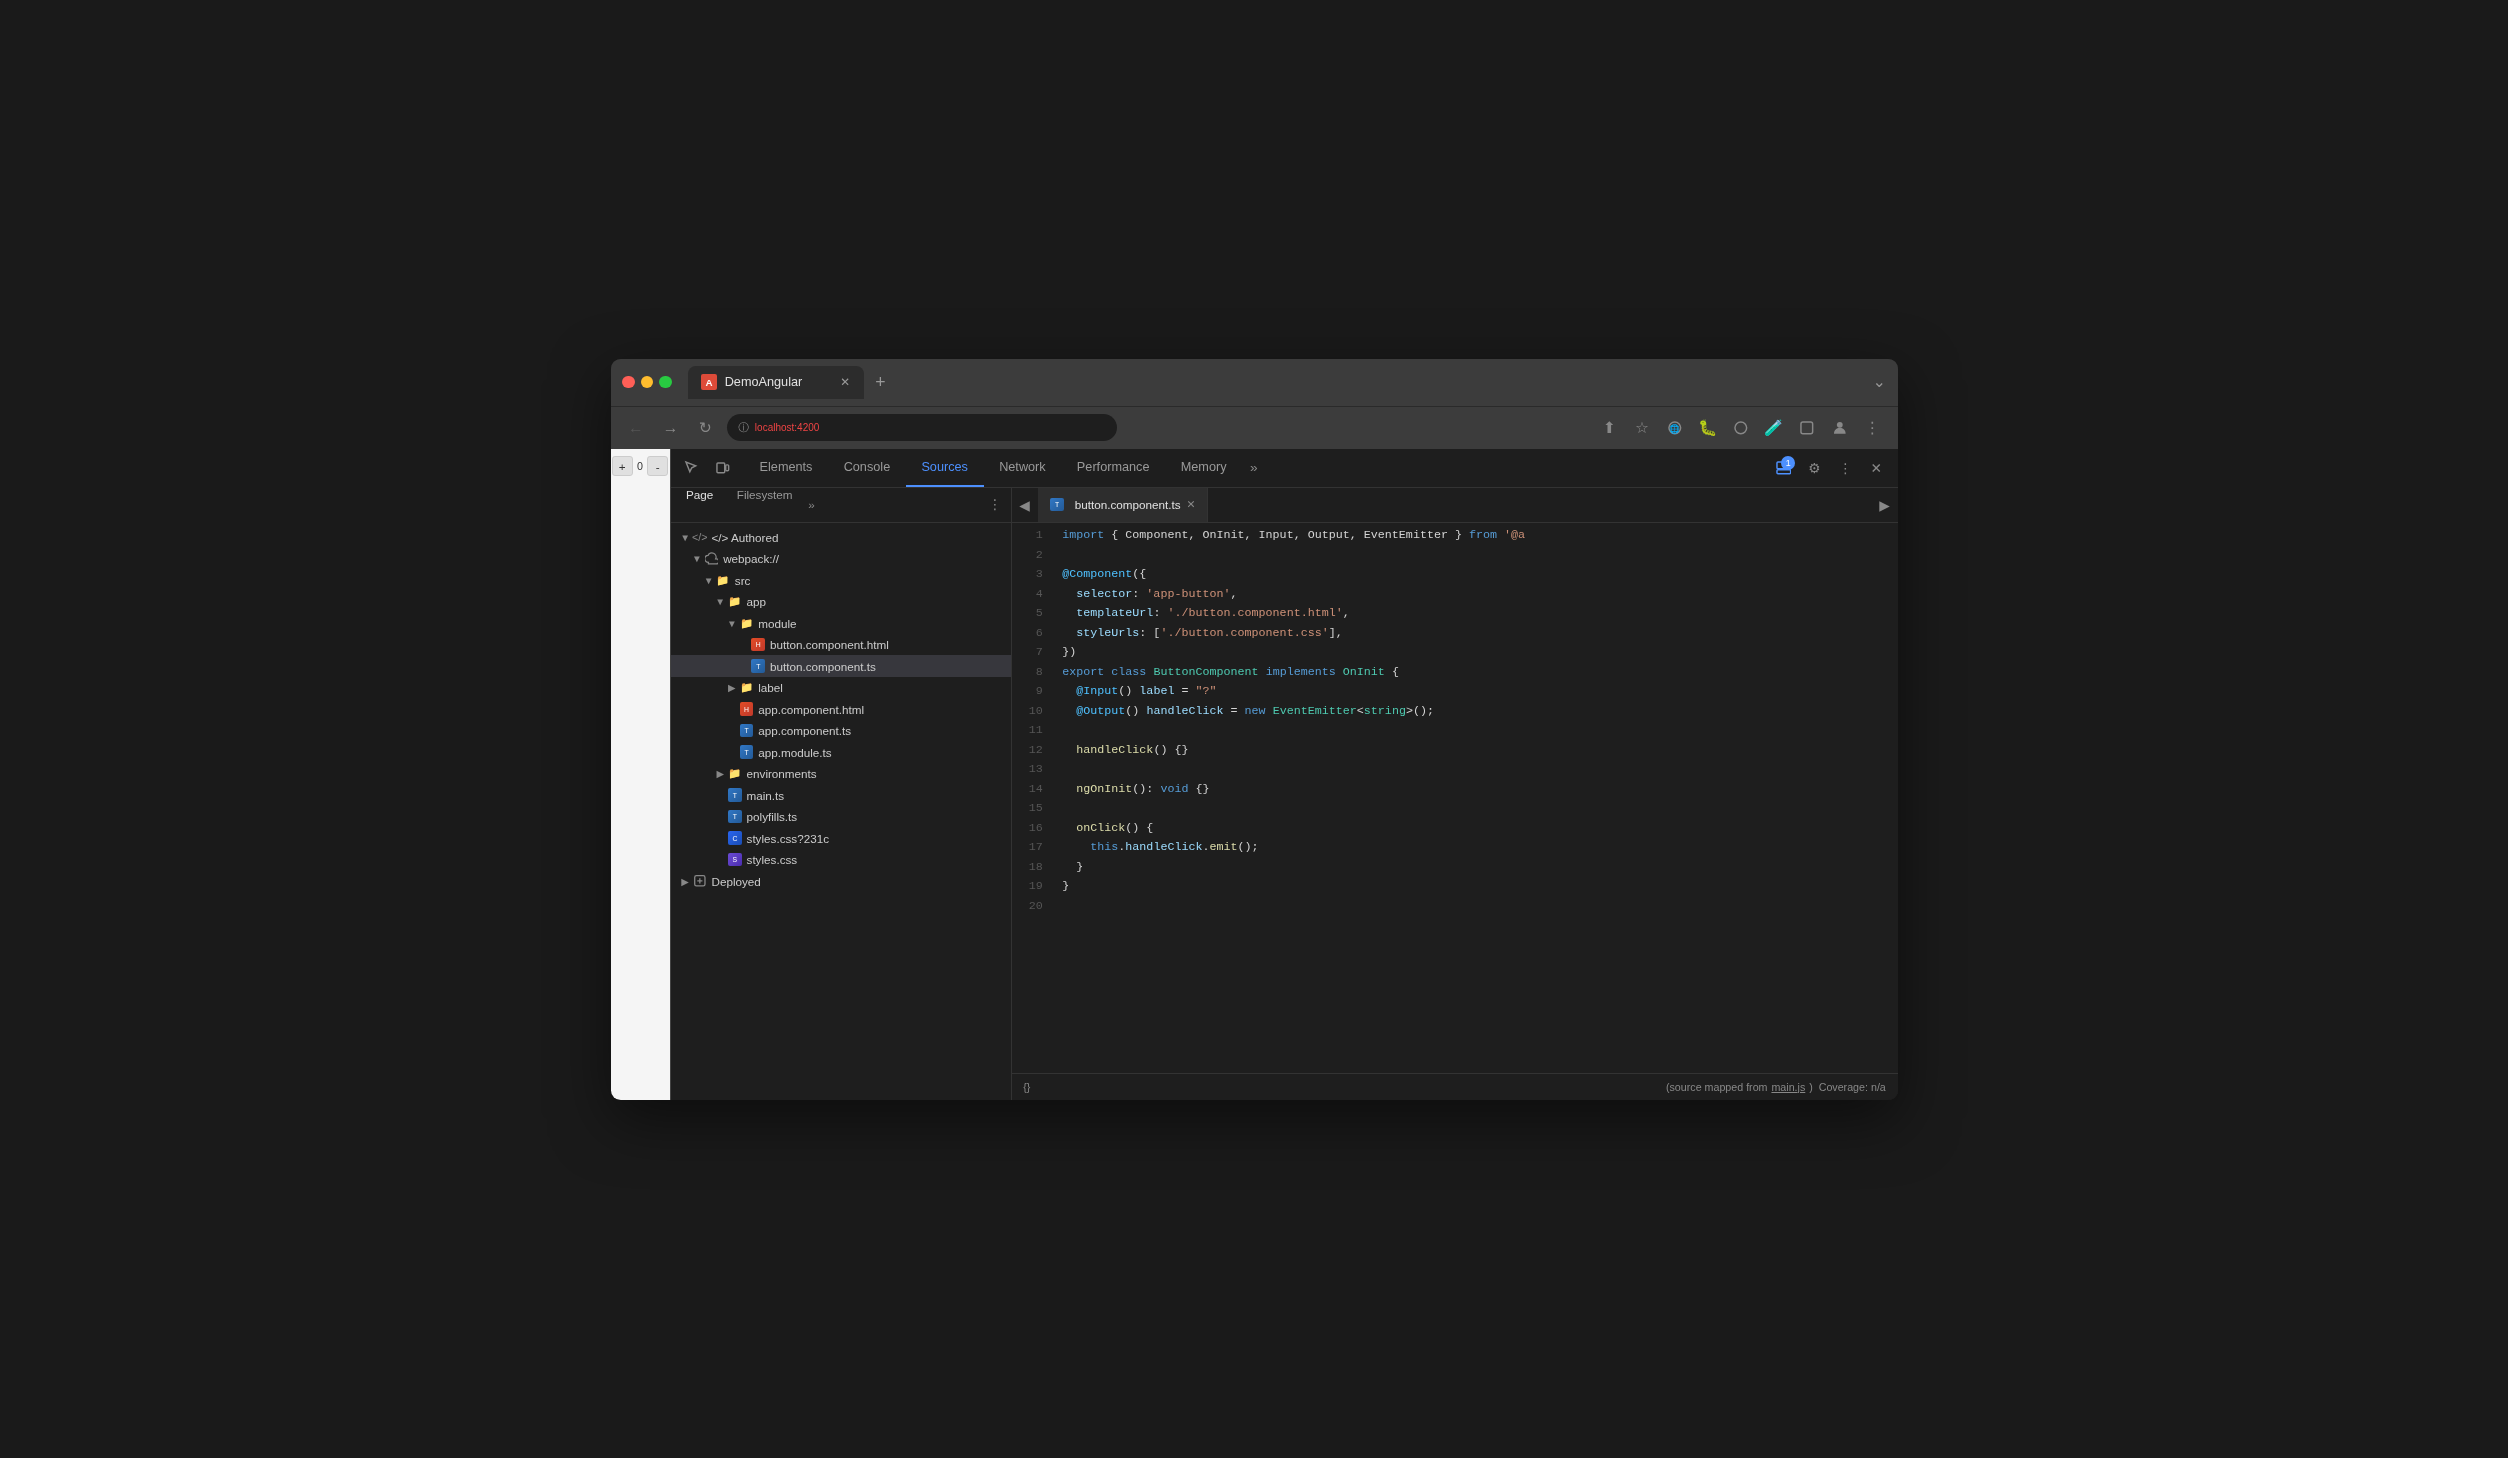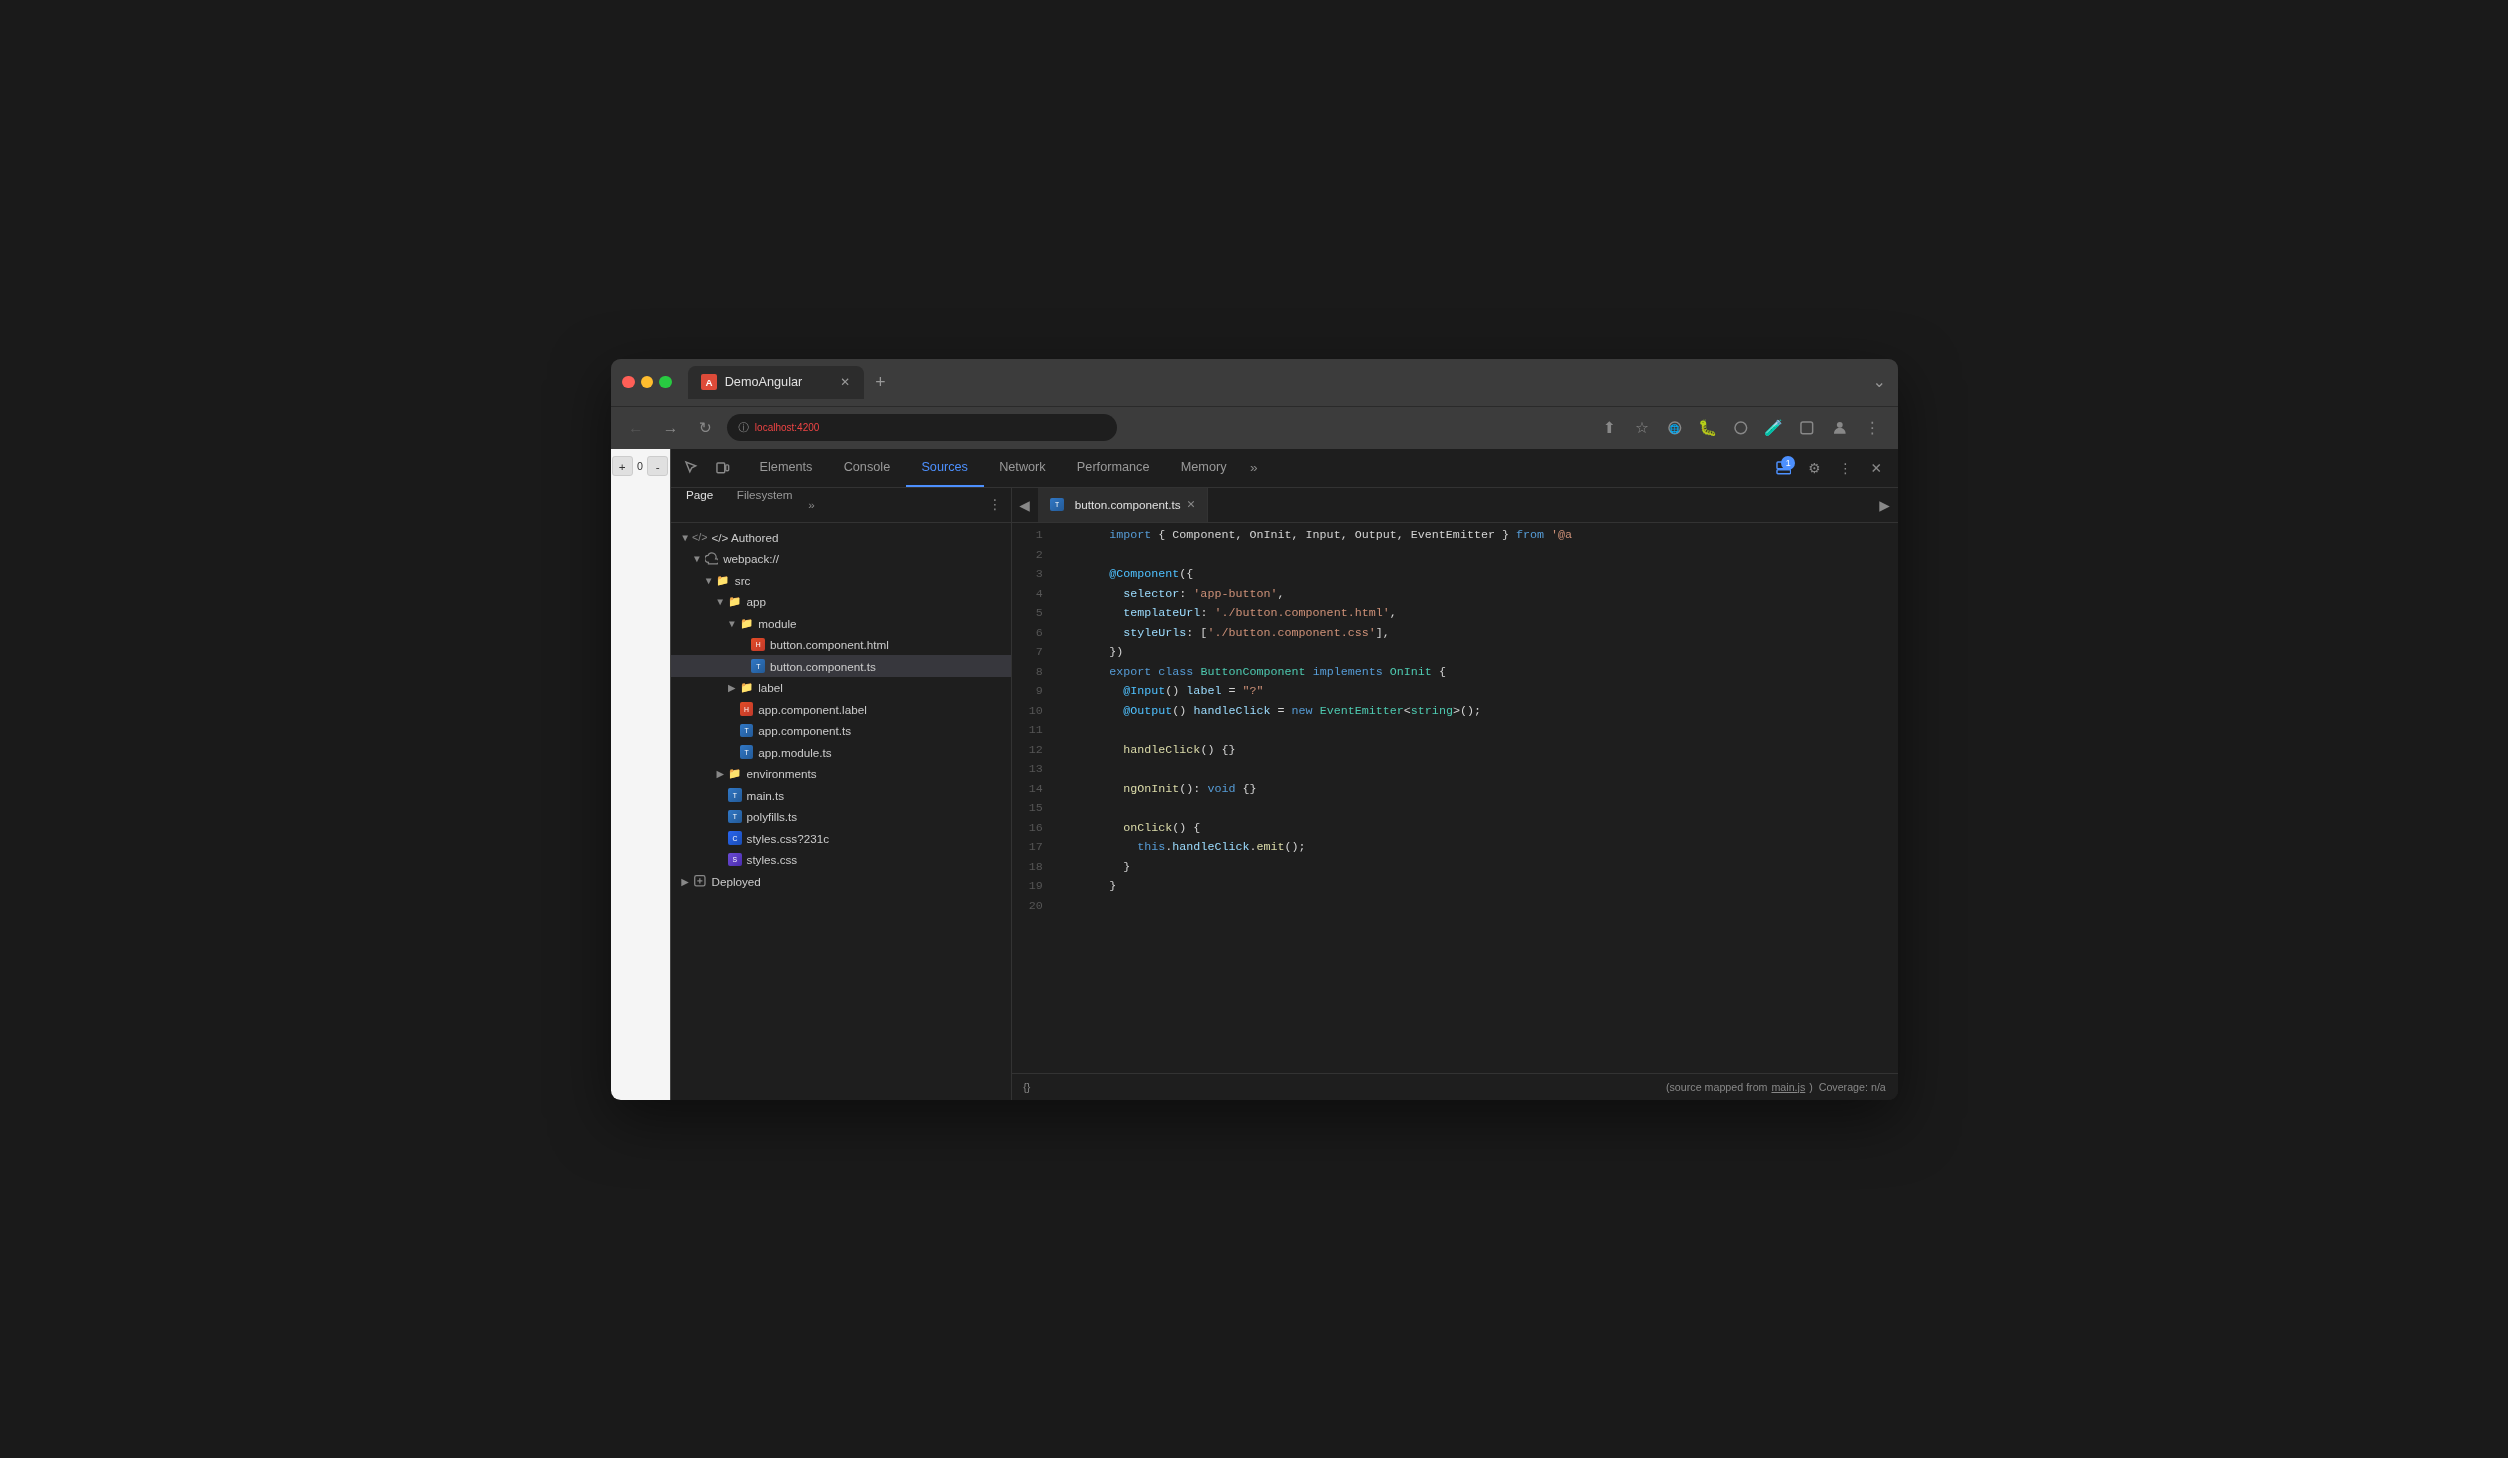--- a/index.html
+++ b/index.html
@@ -469,21 +469,20 @@
     .code-content::-webkit-scrollbar { width: 5.9px; height: 5.9px; }
     .code-content::-webkit-scrollbar-track { background: #1e1e1e; }
     .code-content::-webkit-scrollbar-thumb { background: #444; border-radius: 2.9px; }
     .code-line {
       font-family: 'Courier New', monospace;
       font-size: 11.7px;
       height: 19.5px;
       line-height: 19.5px;
       white-space: pre;
       color: #d4d4d4;
-      margin-left: 47px;
     }
     
     .kw { color: #569cd6; }
     .str { color: #ce9178; }
     .cls { color: #4ec9b0; }
     .fn { color: #dcdcaa; }
     .dec { color: #4fc1ff; }
     .punct { color: #d4d4d4; }
     .type { color: #4ec9b0; }
     .prop { color: #9cdcfe; }
@@ -762,21 +761,21 @@
 
             <div class="tree-item">
               <div class="tree-indent"></div>
               <div class="tree-indent"></div>
               <div class="tree-indent"></div>
               <div class="tree-indent"></div>
               <div class="tree-arrow"></div>
               <div class="tree-icon">
                 <div class="file-icon-html" style="display:flex;align-items:center;justify-content:center;">H</div>
               </div>
-              <span>app.component.label</span>
+              <span>app.component.html</span>
             </div>
 
             <div class="tree-item">
               <div class="tree-indent"></div>
               <div class="tree-indent"></div>
               <div class="tree-indent"></div>
               <div class="tree-indent"></div>
               <div class="tree-arrow"></div>
               <div class="tree-icon">
                 <div class="file-icon-ts" style="display:flex;align-items:center;justify-content:center;">T</div>

